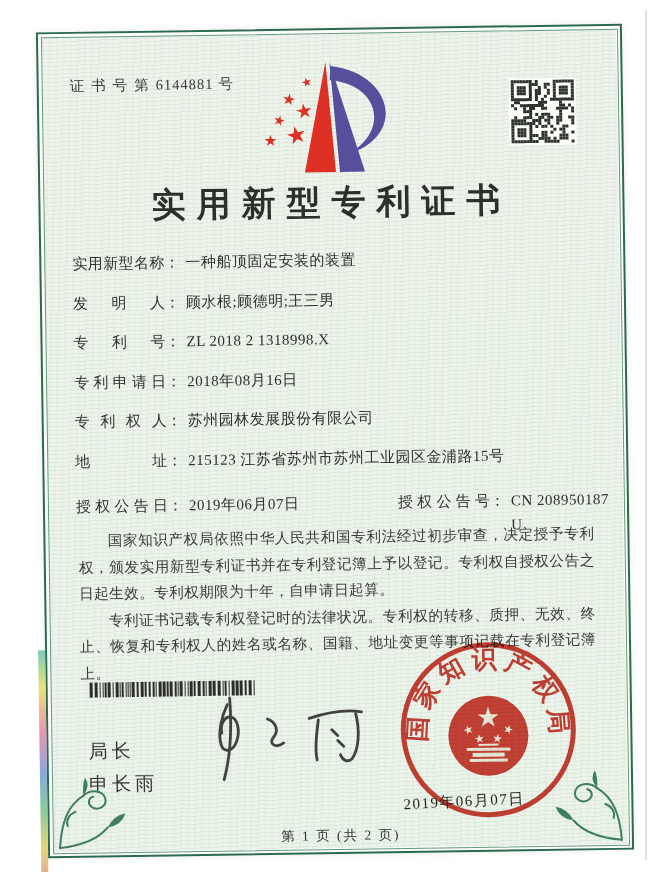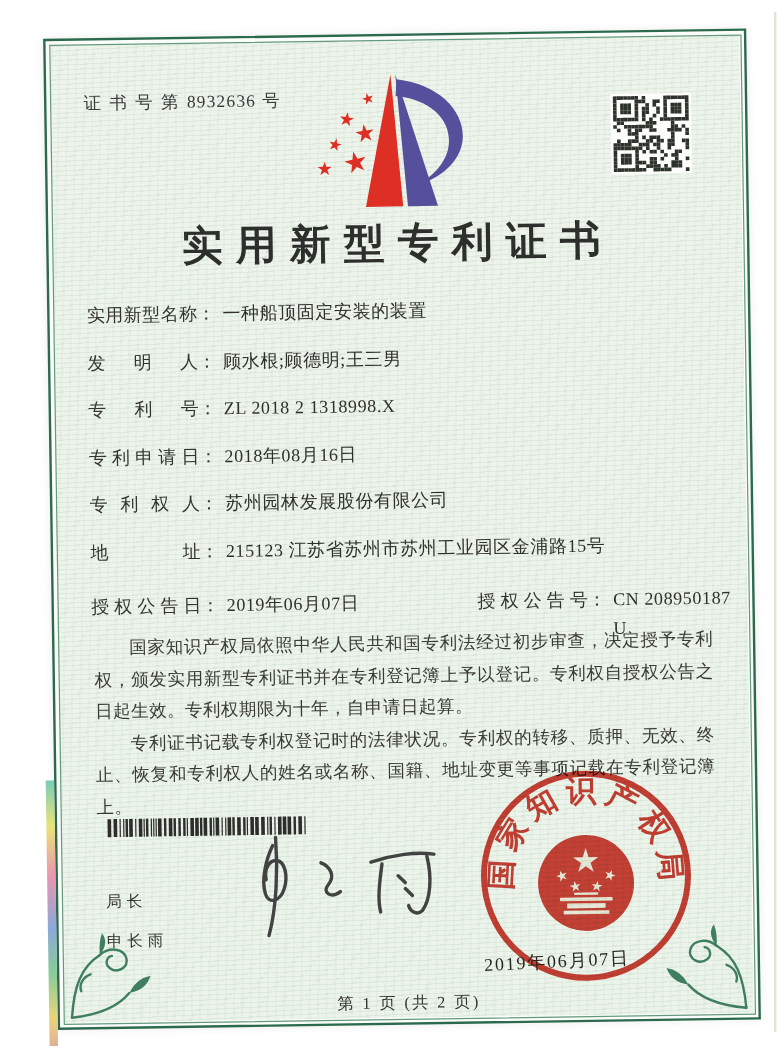--- a/index.html
+++ b/index.html
@@ -51,21 +51,21 @@
   .colon{flex:none;margin-right:6px;color:#33332f;}
   .val{color:#30302c;letter-spacing:.5px;}
   .grant{position:absolute;left:33px;top:463px;width:540px;display:flex;font-size:15px;line-height:24px;}
   .g-left{display:flex;width:322px;flex:none;}
   .g-right{display:flex;}
   .paras{position:absolute;left:35px;top:496px;width:516px;font-size:14.6px;line-height:26.5px;
     text-align:justify;color:#3a3a36;letter-spacing:.4px;}
   .paras p{margin:0;text-indent:2em;}
   .barcode{position:absolute;left:44px;top:651px;height:15px;display:flex;align-items:stretch;}
   .barcode i{background:#2d2d2a;display:block;}
-  .director{position:absolute;left:42px;top:703px;font-size:13px;letter-spacing:4px;color:#33332f;line-height:33px;}
+  .director{position:absolute;left:42px;top:703px;font-size:19px;letter-spacing:4px;color:#33332f;line-height:33px;}
   .sig{position:absolute;left:138px;top:660px;}
   .seal{position:absolute;left:352px;top:614px;width:180px;height:180px;mix-blend-mode:multiply;opacity:.95;}
   .seal-date{position:absolute;left:356px;top:766px;font-size:15px;color:#26261f;letter-spacing:1.5px;transform:rotate(-2deg);}
   .footer{position:absolute;left:0;top:799px;width:100%;text-align:center;font-size:13.5px;letter-spacing:2px;color:#33332f;}
   .orn{position:absolute;bottom:6px;}
   .orn-l{left:6px;}
   .orn-r{right:6px;transform:scaleX(-1);}
 </style>
 </head>
 <body>
@@ -78,21 +78,21 @@
 
 <div class="edge-r"></div>
 
 <div class="cert">
   <div class="bg"></div>
   <div class="frame1"></div>
   <div class="frame2"></div>
   <div class="holo"></div>
 
   <div class="cert-no">
-    <span class="pre">证书号第</span><span class="num">8932636</span><span class="suf">号</span>
+    <span class="pre">证书号第</span><span class="num">6144881</span><span class="suf">号</span>
   </div>
 
   <svg class="logo" viewBox="0 0 162 127">
     <g fill="#dd2f23">
       <use href="#st" transform="translate(64 28) rotate(-15) scale(0.5)"></use>
       <use href="#st" transform="translate(46 45) rotate(10) scale(0.62)"></use>
       <use href="#st" transform="translate(61 57) rotate(-8) scale(0.8)"></use>
       <use href="#st" transform="translate(36 66) rotate(15) scale(0.55)"></use>
       <use href="#st" transform="translate(27 86) scale(0.62)"></use>
       <use href="#st" transform="translate(53 81) rotate(-12) scale(0.95)"></use>

